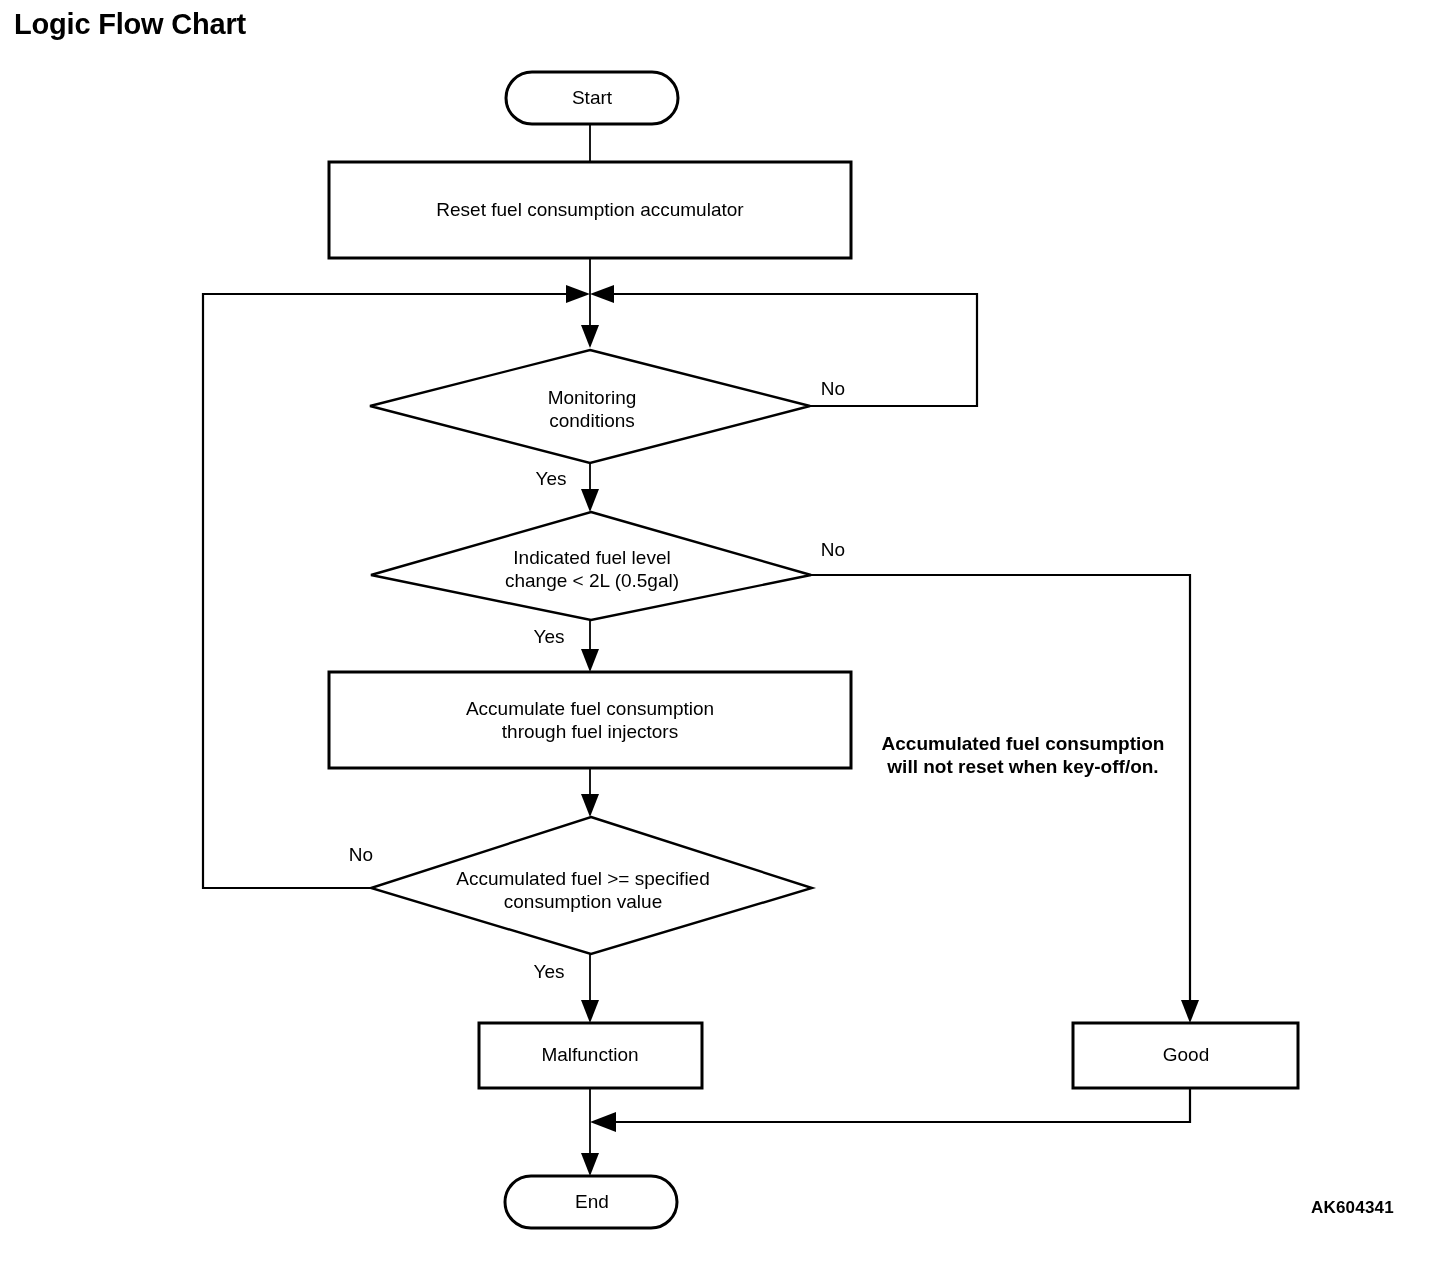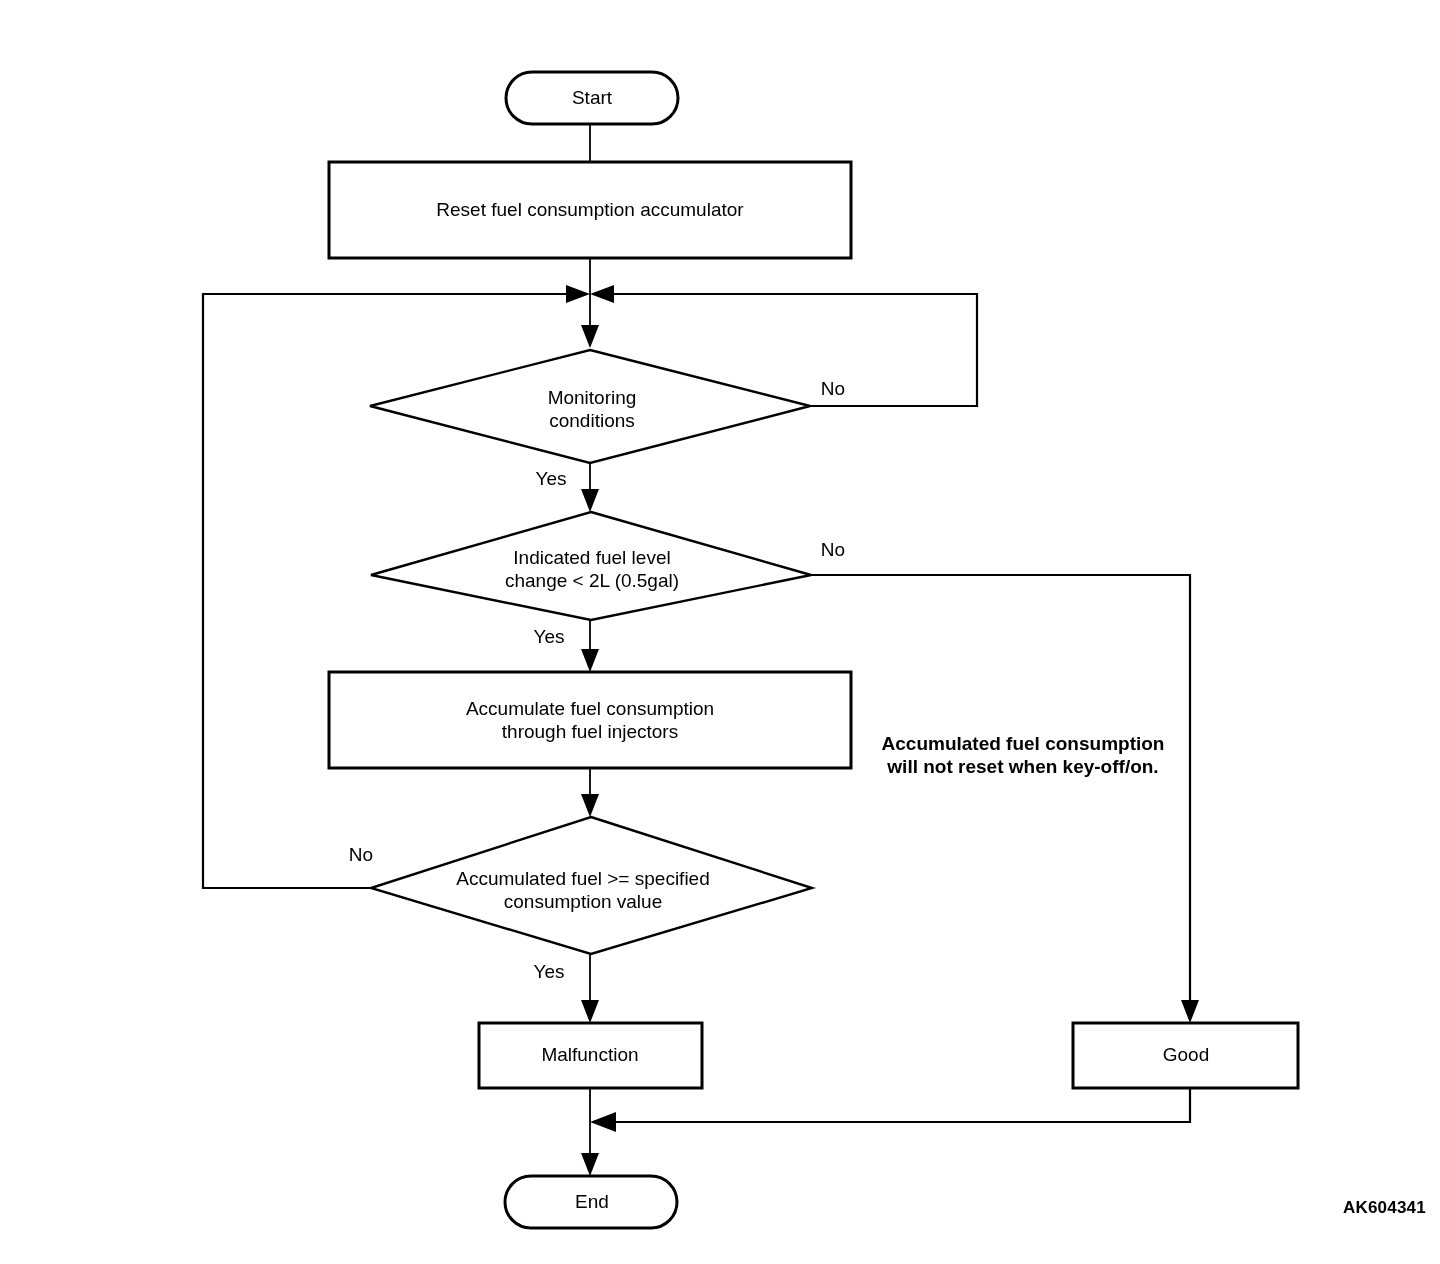--- a/index.html
+++ b/index.html
@@ -27,21 +27,20 @@
   }
   #idcode {
     position: absolute;
     left: 1311px;
     top: 1198px;
     font-size: 17px;
     font-weight: bold;
     color: #000000;
     letter-spacing: 0.2px;
     white-space: nowrap;
-    margin-left: 32px;
   }
   #flow-svg {
     position: absolute;
     left: 0;
     top: 0;
   }
   .shape-outline {
     fill: #ffffff;
     stroke: #000000;
     stroke-width: 3;
@@ -86,20 +85,21 @@
     fill: #000000;
     text-anchor: middle;
     dominant-baseline: middle;
   }
 </style>
 </head>
 <body>
 
 <div id="page">
 
+  <div id="title">Logic Flow Chart</div>
 
   <svg id="flow-svg" width="1440" height="1264" viewBox="0 0 1440 1264">
 
     <g>
       <line class="conn-thin" x1="590" y1="124" x2="590" y2="163"></line>
     </g>
 
     <g>
       <line class="conn-thin" x1="590" y1="258" x2="590" y2="340"></line>
       <polygon class="arrow-head" points="590,348 581,325 599,325"></polygon>

